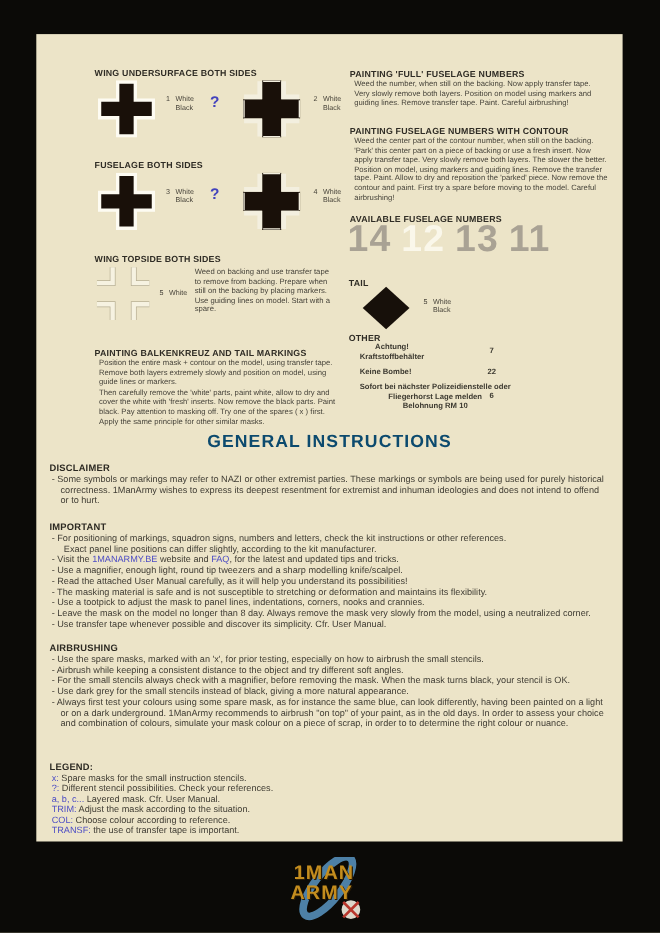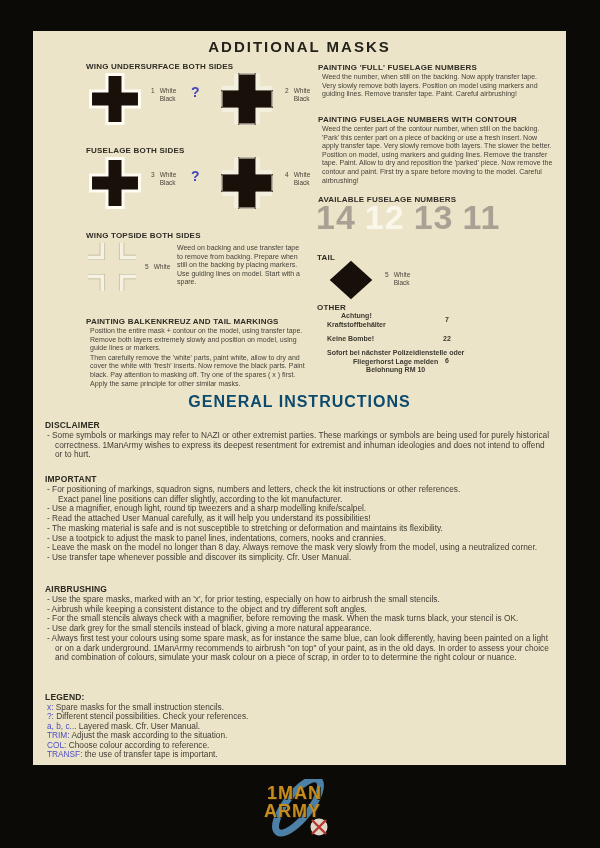--- a/index.html
+++ b/index.html
@@ -42,21 +42,20 @@
   .logo-l1{position:absolute;left:27px;top:5px;font-size:18px;font-weight:bold;color:#c48d1e;
     letter-spacing:1px;text-shadow:1px 1px 0 #2a1c05;line-height:18px;}
   .logo-l2{position:absolute;left:24px;top:23px;font-size:18px;font-weight:bold;color:#c48d1e;
     letter-spacing:1px;text-shadow:1px 1px 0 #2a1c05;line-height:18px;}
 </style>
 </head>
 <body>
 
 <div class="sheet">
 
-  <div class="page-title">ADDITIONAL MASKS</div>
 
   <div class="sec-h" style="left:53px;top:31px;">WING UNDERSURFACE BOTH SIDES</div>
 
   <svg class="cross" style="left:56px;top:42px;" viewBox="0 0 60 60">
     <polygon points="19,0 41,0 41,19 60,19 60,41 41,41 41,60 19,60 19,41 0,41 0,19 19,19" fill="#fdfbf2"></polygon>
     <polygon points="22.5,3.5 37.5,3.5 37.5,22.5 56.5,22.5 56.5,37.5 37.5,37.5 37.5,56.5 22.5,56.5 22.5,37.5 3.5,37.5 3.5,22.5 22.5,22.5" fill="#191009"></polygon>
   </svg>
   <div class="mlabel" style="left:118px;top:56px;">
     <span>1</span>
     <span class="mcols">
@@ -198,20 +197,21 @@
 
   <div class="gi-h" style="top:389px;">DISCLAIMER</div>
   <div class="gi-list" style="top:400px;">
     <div class="li"><span>- Some symbols or markings may refer to NAZI or other extremist parties. These markings or symbols are being used for purely historical correctness. 1ManArmy wishes to express its deepest resentment for extremist and inhuman ideologies and does not intend to offend or to hurt.</span></div>
   </div>
 
   <div class="gi-h" style="top:443px;">IMPORTANT</div>
   <div class="gi-list" style="top:454px;">
     <div class="li"><span>- For positioning of markings, squadron signs, numbers and letters, check the kit instructions or other references.</span></div>
     <div class="li cont"><span>Exact panel line positions can differ slightly, according to the kit manufacturer.</span></div>
+    <div class="li"><span>- Visit the </span><a class="link">1MANARMY.BE</a><span> website and </span><a class="link">FAQ</a><span>, for the latest and updated tips and tricks.</span></div>
     <div class="li"><span>- Use a magnifier, enough light, round tip tweezers and a sharp modelling knife/scalpel.</span></div>
     <div class="li"><span>- Read the attached User Manual carefully, as it will help you understand its possibilities!</span></div>
     <div class="li"><span>- The masking material is safe and is not susceptible to stretching or deformation and maintains its flexibility.</span></div>
     <div class="li"><span>- Use a tootpick to adjust the mask to panel lines, indentations, corners, nooks and crannies.</span></div>
     <div class="li"><span>- Leave the mask on the model no longer than 8 day. Always remove the mask very slowly from the model, using a neutralized corner.</span></div>
     <div class="li"><span>- Use transfer tape whenever possible and discover its simplicity. Cfr. User Manual.</span></div>
   </div>
 
   <div class="gi-h" style="top:553px;">AIRBRUSHING</div>
   <div class="gi-list" style="top:564px;">

